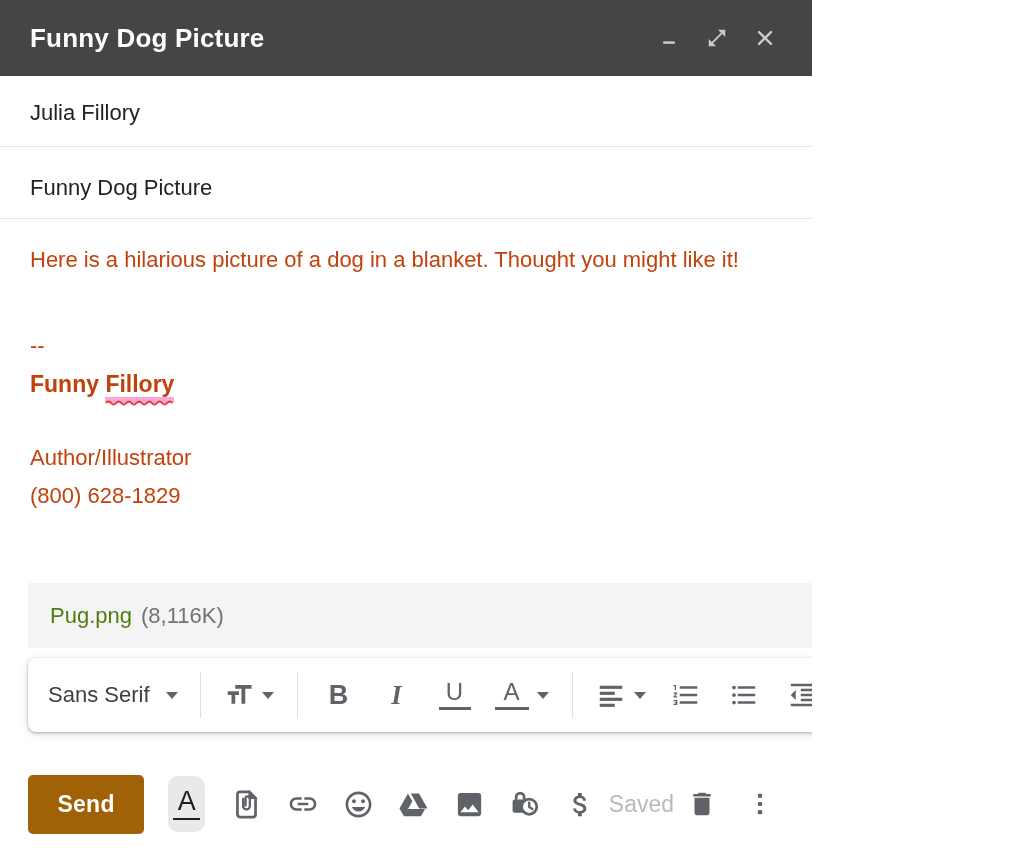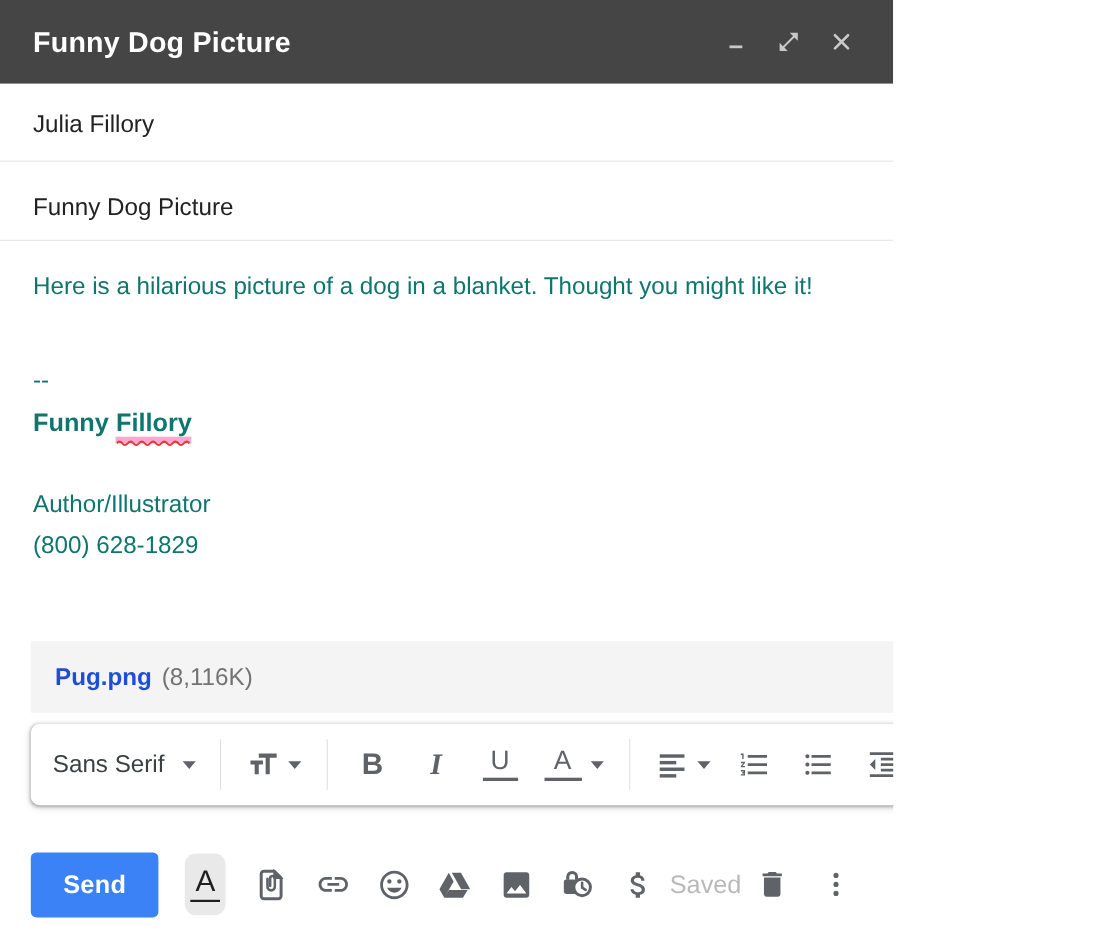--- a/index.html
+++ b/index.html
@@ -18,32 +18,32 @@
   .win-btn { background:none; border:none; width:34px; height:34px; display:flex; align-items:center; justify-content:center; color:#c9c9c9; cursor:pointer; }
   .win-btn svg { display:block; }
   
   .field-row {
     display:flex; align-items:center; padding:0 30px; font-size:22px; color:#222;
     border-bottom:1px solid #e6e6e6;
   }
   .field-row.recipient { height:71px; padding-top:4px; }
   .field-row.subject   { height:72px; padding-top:10px; }
   
-  .body-area { height:364px; padding:22px 30px 0 30px; font-size:22px; line-height:38px; color:#0f766e; }
+  .body-area { height:364px; padding:22px 30px 0 30px; font-size:22px; line-height:38px; color:#c2410c; }
   .sig-dash { margin-top:48px; }
   .sig-name { font-weight:bold; font-size:23px; }
   .misspelled { position:relative; border-bottom:6px solid #f9a8d4; padding-bottom:0px; }
   .misspelled .squiggle { position:absolute; left:1px; right:1px; bottom:-9px; height:6px; width:96%; }
   .sig-role { margin-top:36px; }
   
   .attachment {
     margin-left:28px; width:925px; height:65px; background:#f4f4f4;
     display:flex; align-items:center; padding:0 22px; font-size:22px;
   }
-  .att-name { color:#1d4ed8; font-weight:bold; cursor:pointer; }
+  .att-name { color:#4d7c0f; font-weight:normal; cursor:pointer; }
   .att-size { color:#737373; font-weight:500; margin-left:9px; }
   .att-remove { margin-left:auto; background:none; border:none; color:#757575; cursor:pointer; width:30px; height:30px; display:flex; align-items:center; justify-content:center; }
   
   .fmt-toolbar {
     margin:10px 0 0 28px; width:949px; height:74px; background:#fff; border-radius:8px;
     box-shadow:0 1px 3px rgba(0,0,0,.28), 0 2px 8px rgba(0,0,0,.12);
     display:flex; align-items:center; padding:0 16px 0 20px; position:relative; z-index:2;
   }
   .font-btn { display:flex; align-items:center; gap:16px; margin-right:10px; cursor:pointer; background:none; border:none;text-align:right; }
   .font-label { font-size:22px; color:#3c4043; }
@@ -54,21 +54,21 @@
   .glyph-b { font-size:27px; font-weight:800; color:#5f6368; }
   .glyph-i { font-size:27px; font-weight:bold; font-style:italic; font-family:"Liberation Serif", serif; color:#5f6368; }
   .glyph-u { font-size:24px; color:#5f6368; line-height:24px; }
   .ubar { width:32px; height:2.6px; background:#5f6368; margin-top:3px; }
   .glyph-a { font-size:24px; color:#5f6368; line-height:24px; }
   .abar { width:34px; height:3.2px; background:#5f6368; margin-top:3px; }
   .tri-more { margin-left:auto; margin-right:10px; background:none; border:none; cursor:pointer; padding:8px; }
   
   .bottom-bar { margin-top:42px; height:60px; display:flex; align-items:center; padding:0 36px 0 28px; }
   .send-btn {
-    width:145px; height:59px; background:#3b82f6; color:#fff; border:none; border-radius:5px;
+    width:145px; height:59px; background:#a16207; color:#fff; border:none; border-radius:5px;
     font-size:23px; font-weight:bold; font-family:"Liberation Sans", sans-serif; cursor:pointer; margin-right:24px;
     letter-spacing:.3px;
   }
   .a-format-btn {
     width:46px; height:56px; background:#e9e9e9; border:none; border-radius:10px; cursor:pointer;
     display:flex; flex-direction:column; align-items:center; justify-content:center; margin-right:14px;
   }
   .a-format-btn .letter { font-size:27px; color:#1f1f1f; line-height:27px; font-family:"Liberation Sans", sans-serif; }
   .a-format-btn .bar { width:27px; height:2.8px; background:#1f1f1f; margin-top:3px; }
   .icon-btn { background:none; border:none; cursor:pointer; width:42px; height:56px; display:flex; align-items:center; justify-content:center; color:#5f6368; margin:0 11px; }

